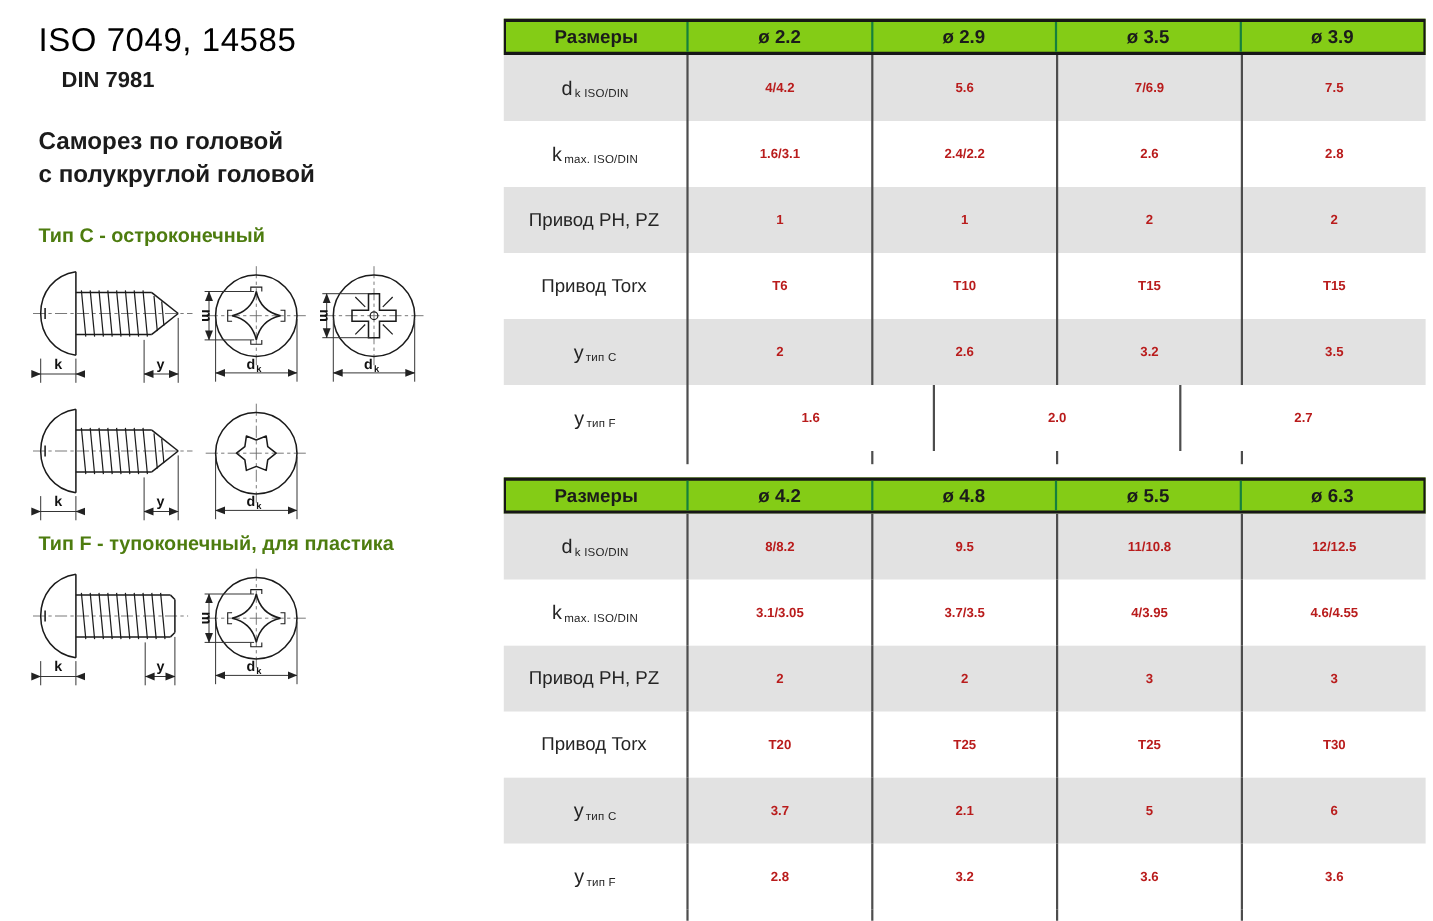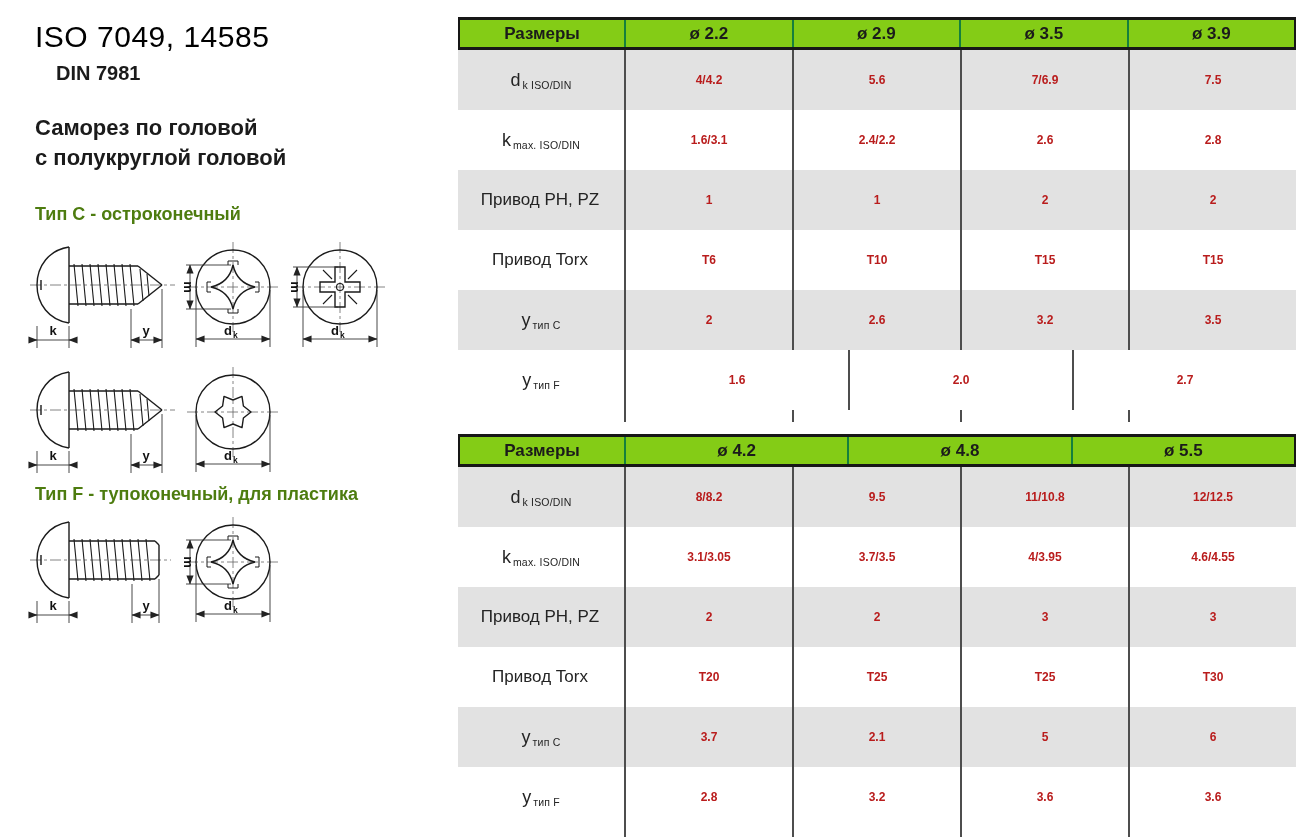--- a/index.html
+++ b/index.html
@@ -322,20 +322,21 @@
     <div class="tcell"></div>
   </div>
 </div>
 
 <div class="dtable t2">
   <div class="thead">
     <div class="hcell hlabel">Размеры</div>
     <div class="hcell">ø 4.2</div>
     <div class="hcell">ø 4.8</div>
     <div class="hcell">ø 5.5</div>
+    <div class="hcell">ø 6.3</div>
   </div>
   <div class="trow alt">
     <div class="tlabel">
         <span class="lm">d</span>
         <span class="ls">k ISO/DIN</span>
       </div>
     <div class="tcell">8/8.2</div>
     <div class="tcell">9.5</div>
     <div class="tcell">11/10.8</div>
     <div class="tcell">12/12.5</div>

